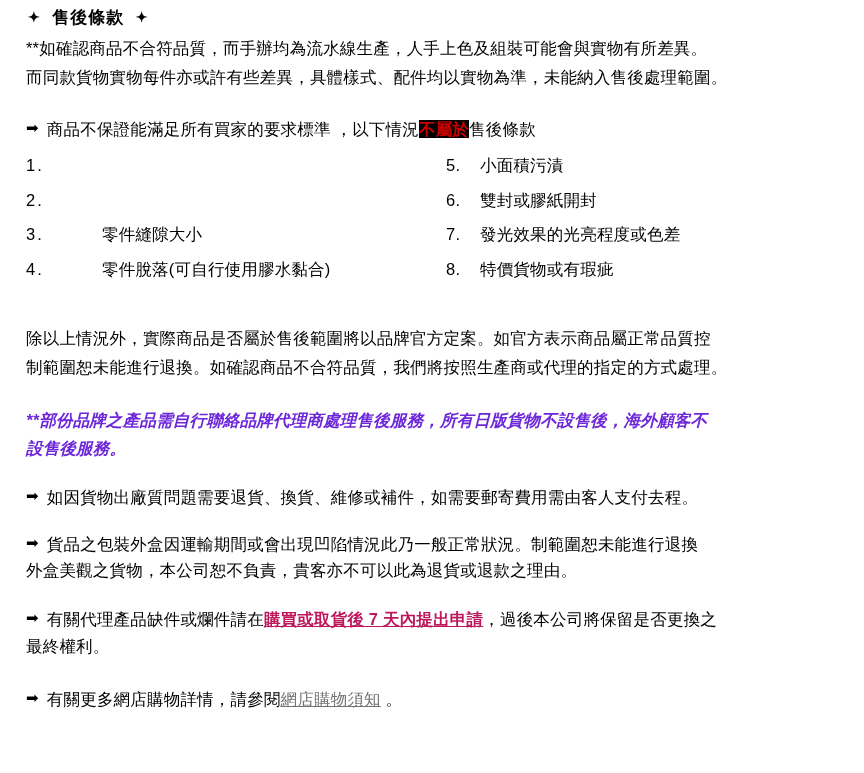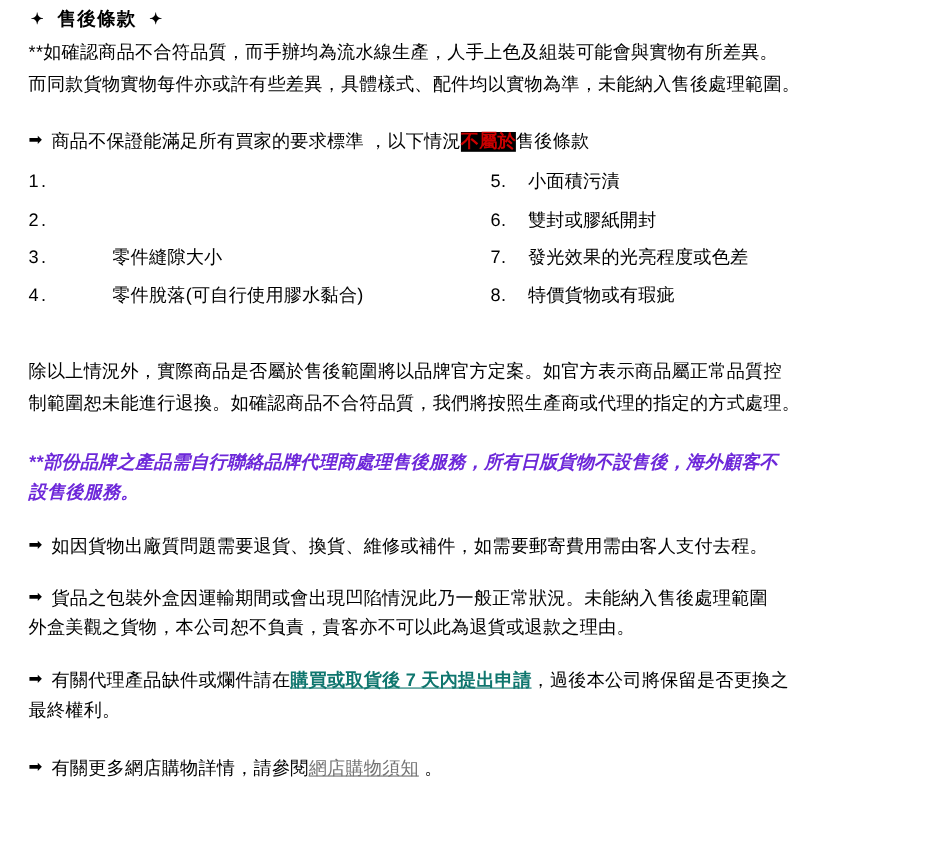--- a/index.html
+++ b/index.html
@@ -59,21 +59,21 @@
     background: #000000;
     color: #cc0000;
     font-weight: bold;
   }
   .red-bold {
     color: #6d28d9;
     font-weight: bold;
     font-style: italic;
   }
   .red-underline {
-    color: #0f766e;
+    color: #be185d;
     font-weight: bold;
     text-decoration: underline;
   }
   .link {
     color: #737373;
     text-decoration: underline;
   }
 
   .list-wrap {
     display: flex;
@@ -177,21 +177,21 @@
   <div class="arrow-row">
     <span class="arrow">➡</span>
     <span class="arrow-text">如因貨物出廠質問題需要退貨、換貨、維修或補件，如需要郵寄費用需由客人支付去程。</span>
   </div>
 
   <div class="spacer-20"></div>
 
   <div class="arrow-row">
     <span class="arrow">➡</span>
     <span class="arrow-text">
-      <span>貨品之包裝外盒因運輸期間或會出現凹陷情況此乃一般正常狀況。未能納入售後處理範圍</span>
+      <span>貨品之包裝外盒因運輸期間或會出現凹陷情況此乃一般正常狀況。制範圍恕未能進行退換</span>
     </span>
   </div>
   <div class="para">外盒美觀之貨物，本公司恕不負責，貴客亦不可以此為退貨或退款之理由。</div>
 
   <div class="spacer-20"></div>
 
   <div class="arrow-row">
     <span class="arrow">➡</span>
     <span class="arrow-text">
       <span>有關代理產品缺件或爛件請在</span><span class="red-underline">購買或取貨後 7 天內提出申請</span><span>，過後本公司將保留是否更換之</span>

